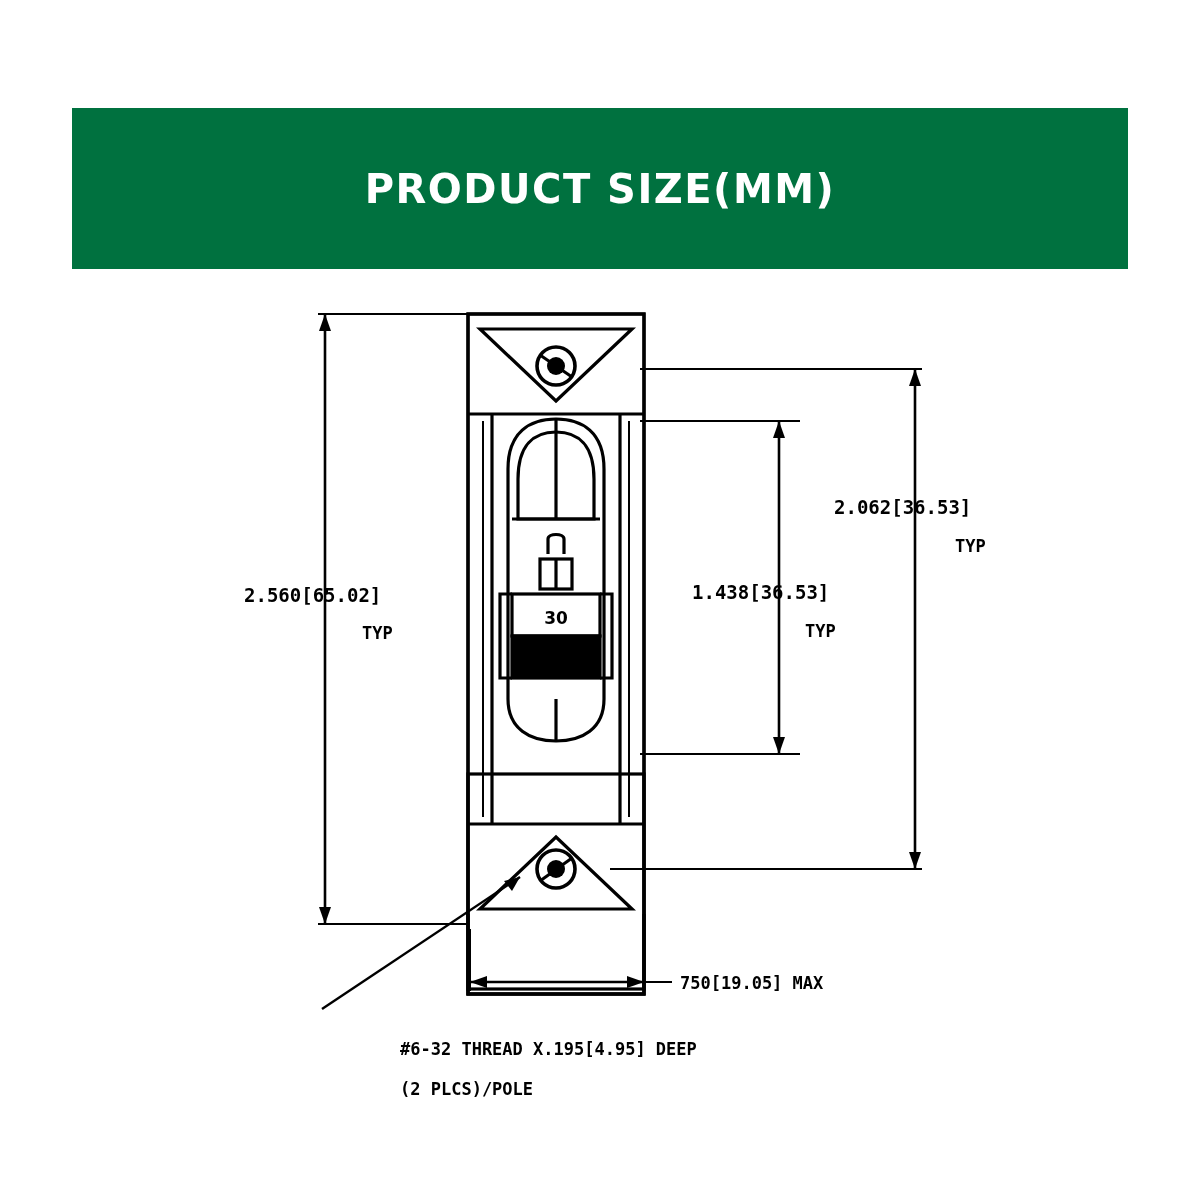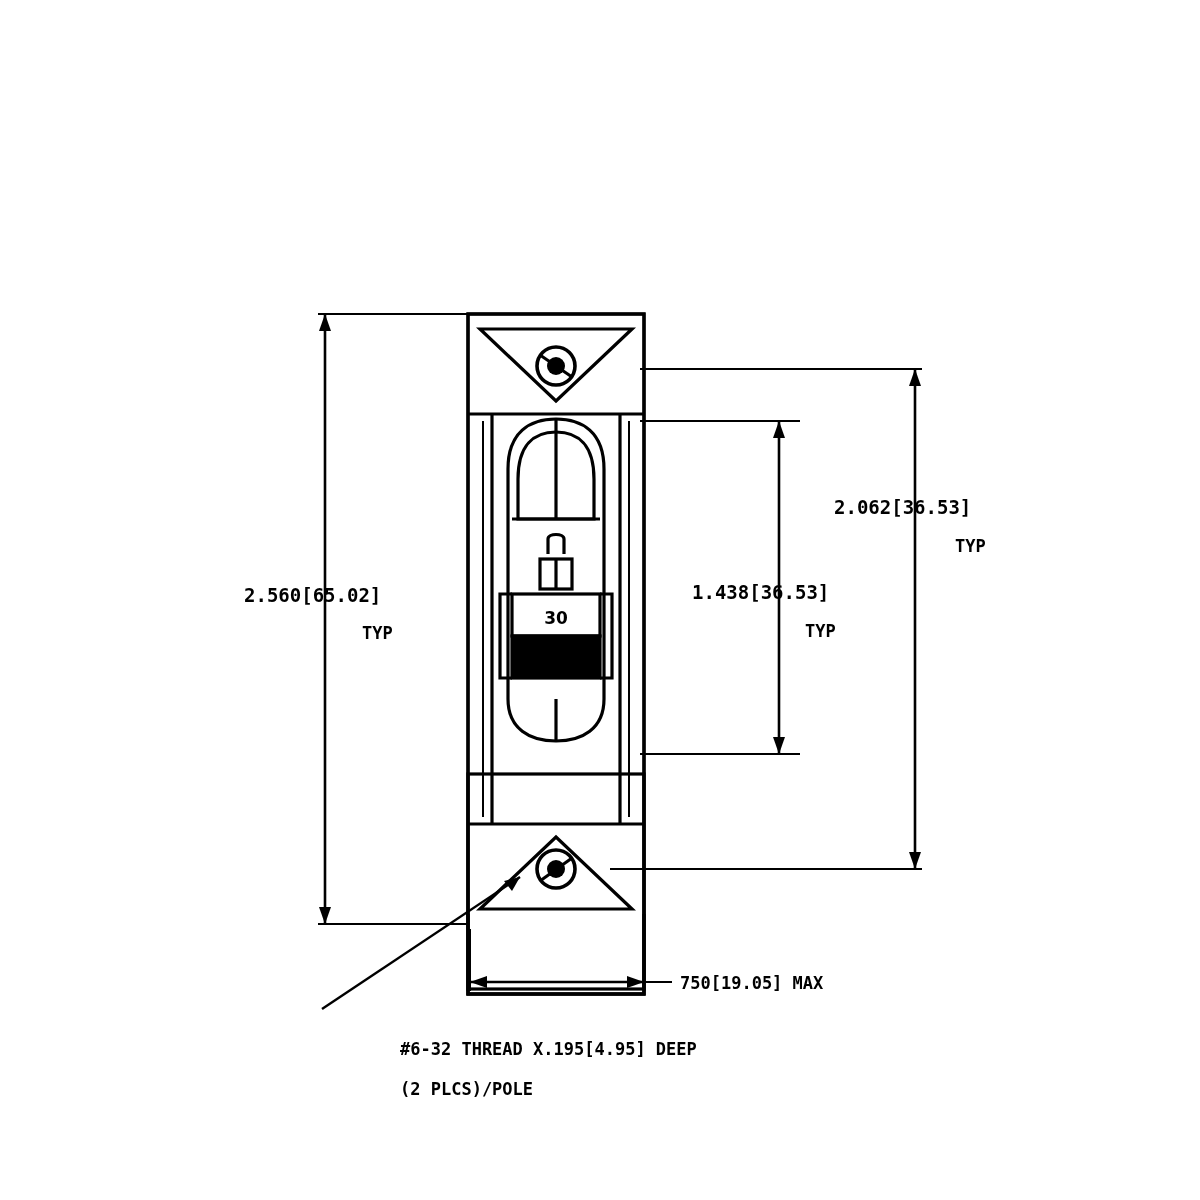--- a/index.html
+++ b/index.html
@@ -79,20 +79,23 @@
     font-weight: bold;
     font-size: 17px;
     fill: #000000;
   }
 </style>
 </head>
 <body>
 
 <div id="page">
 
+  <div id="banner">
+    <div id="banner-title">PRODUCT SIZE(MM)</div>
+  </div>
 
   <div id="drawing">
     <svg width="1200" height="931" viewBox="0 0 1200 931">
 
       <g fill="none" stroke="#000000" stroke-width="3.2">
 
         <rect x="468" y="45" width="176" height="680"></rect>
 
         <rect x="468" y="505" width="176" height="220"></rect>
 

